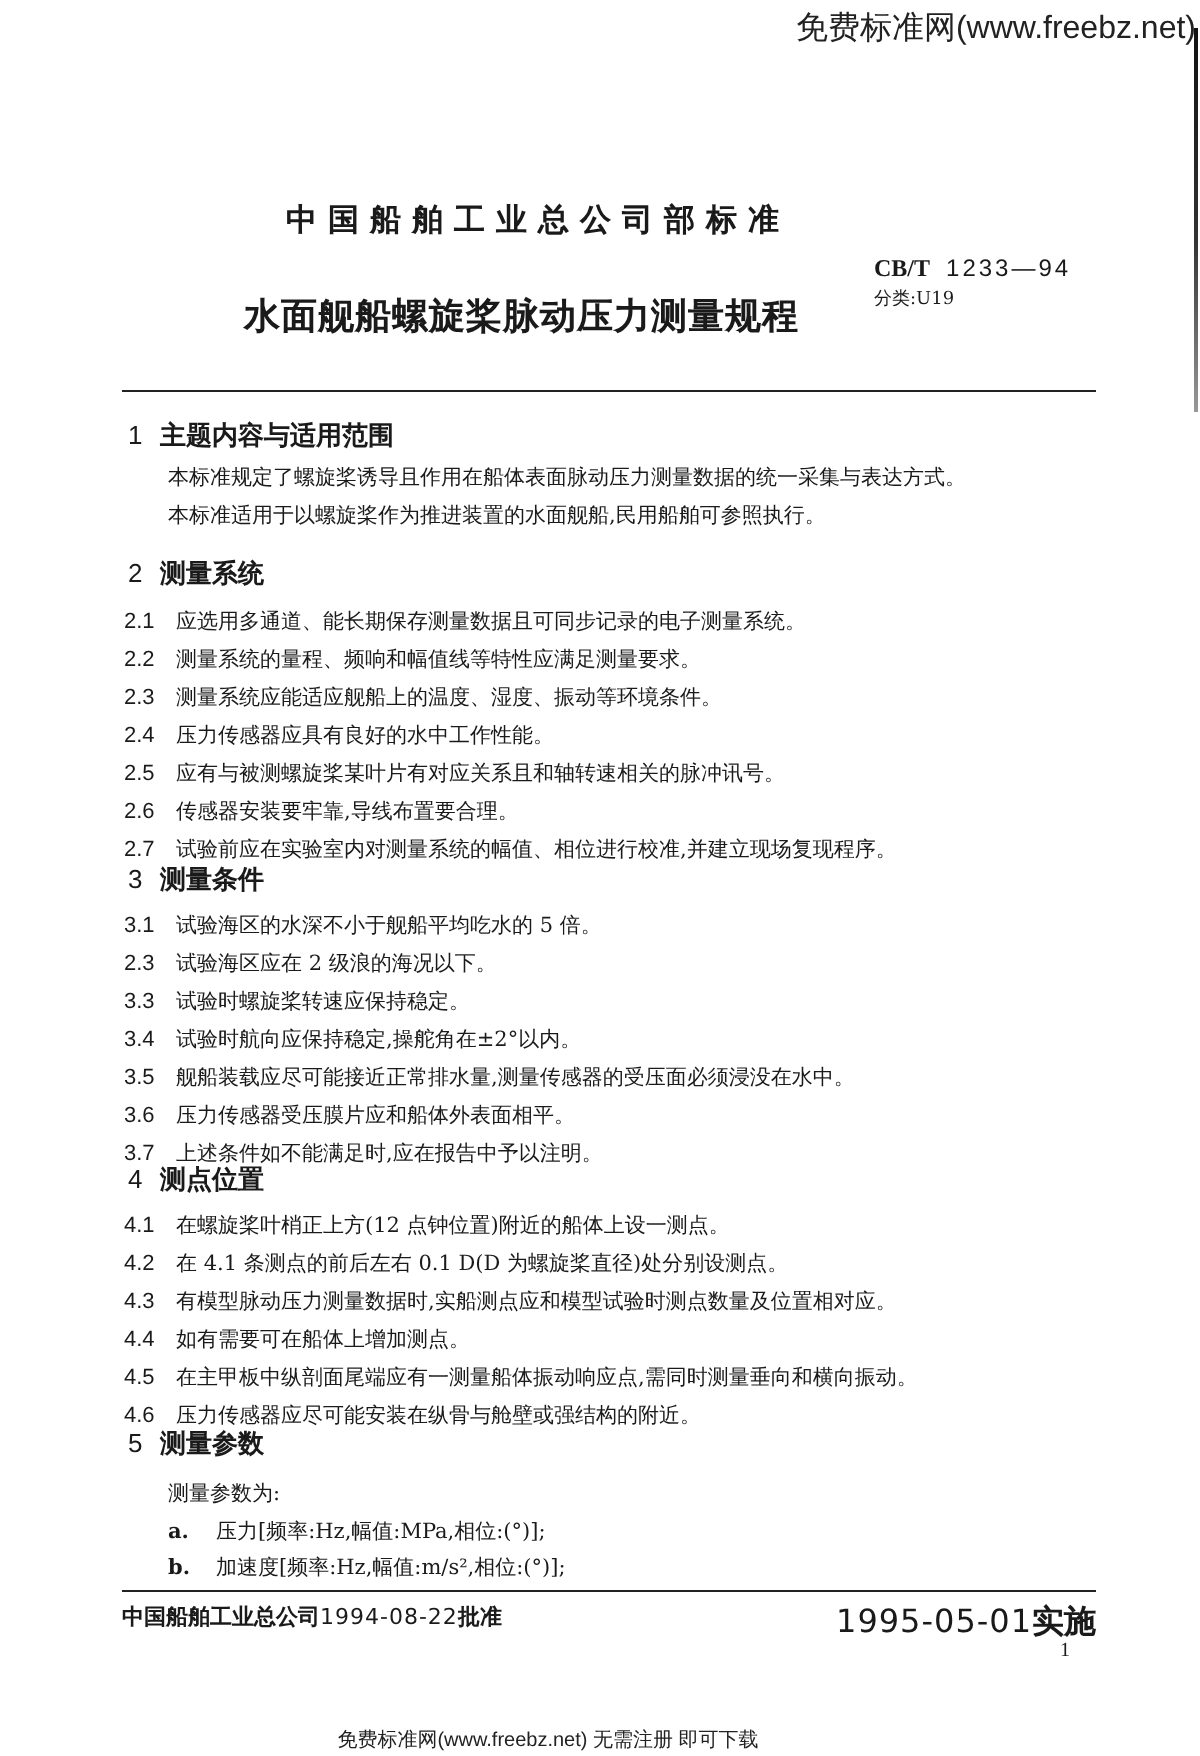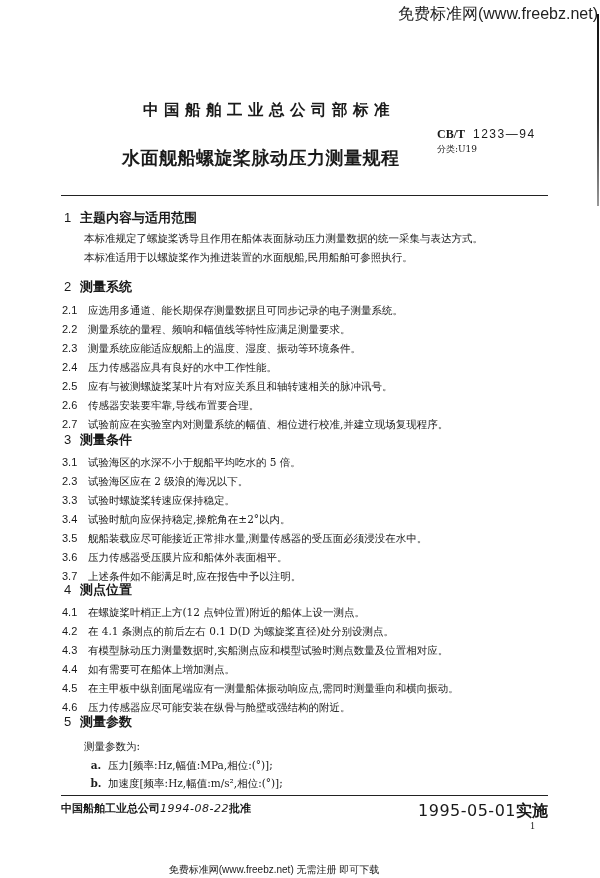--- a/index.html
+++ b/index.html
@@ -121,21 +121,20 @@
       width: 26px;
       font-family: "Liberation Sans", "DejaVu Sans", sans-serif;
       font-size: 11px;
     }
     .list-item {
       position: absolute;
       left: 84px;
       font-size: 10.5px;
       white-space: nowrap;
       font-family: "DejaVu Serif", "Liberation Serif", serif;
-      text-align: center;
     }
     .list-item .ln {
       display: inline-block;
       width: 24px;
       font-weight: bold;
     }
 
     .rule-bottom {
       top: 795px;
       left: 61px;
@@ -146,21 +145,20 @@
     .approve {
       top: 801px;
       left: 61px;
       font-size: 11px;
       font-weight: bold;
       white-space: nowrap;
     }
     .approve .date {
       font-weight: normal;
       letter-spacing: 0.5px;
-      font-style: italic;
     }
     .effective {
       top: 801px;
       right: 52px;
       font-size: 16px;
       font-weight: bold;
       white-space: nowrap;
     }
     .effective .date {
       font-weight: normal;

